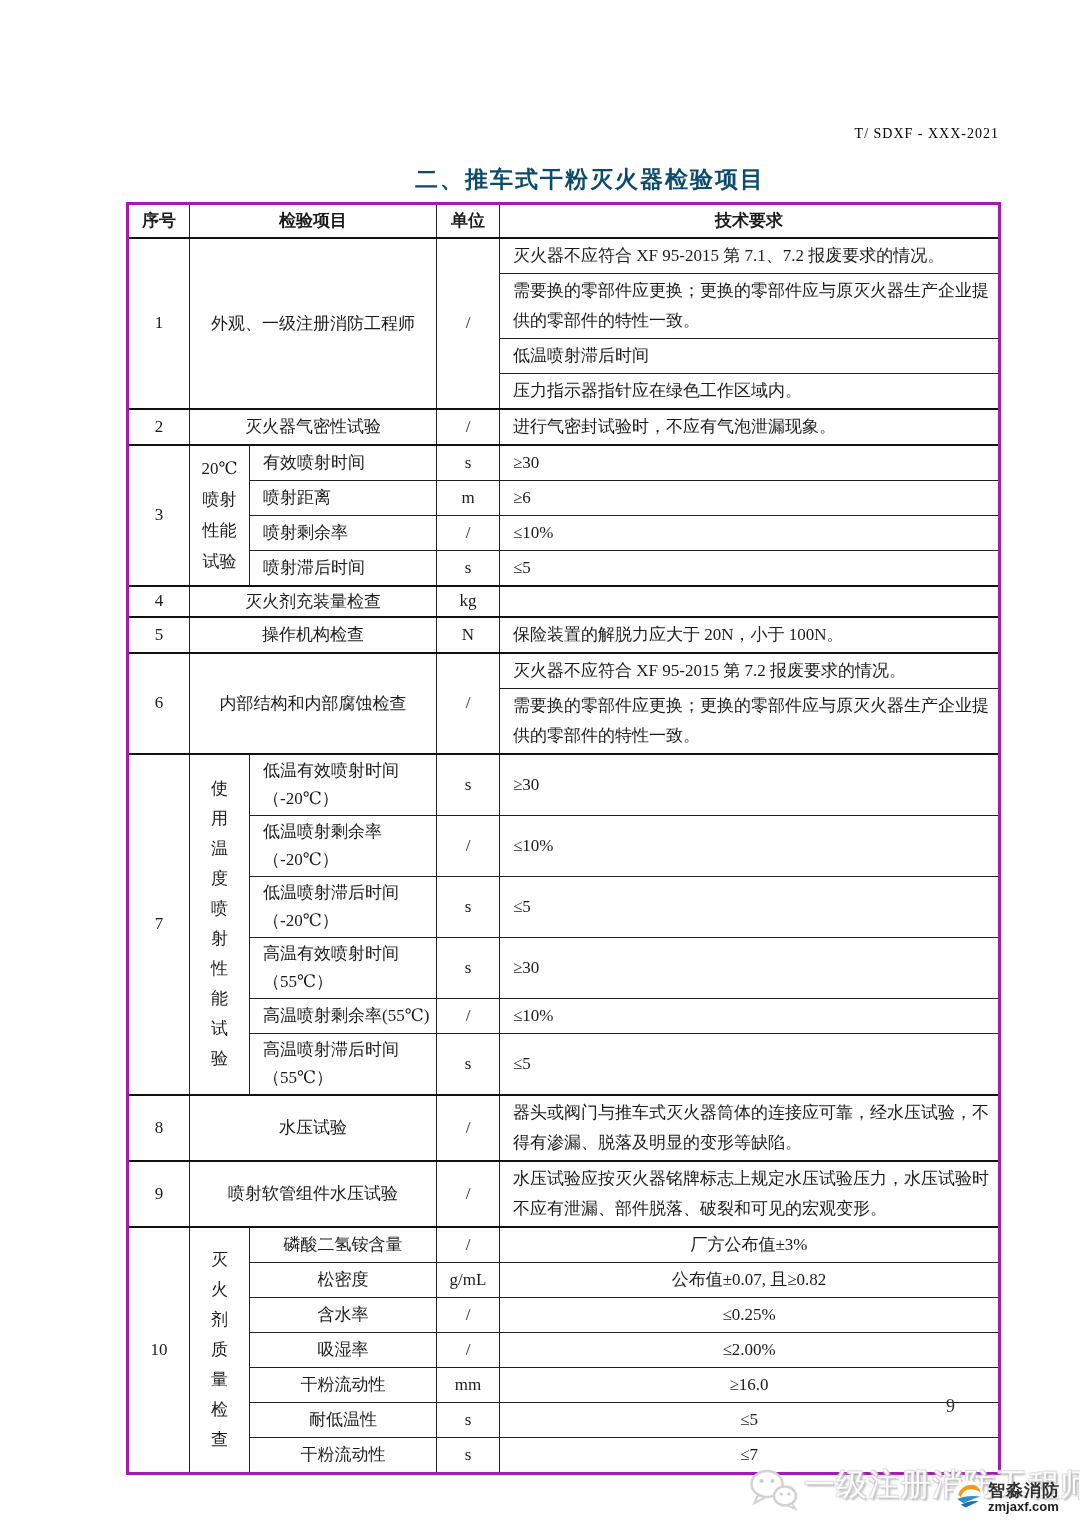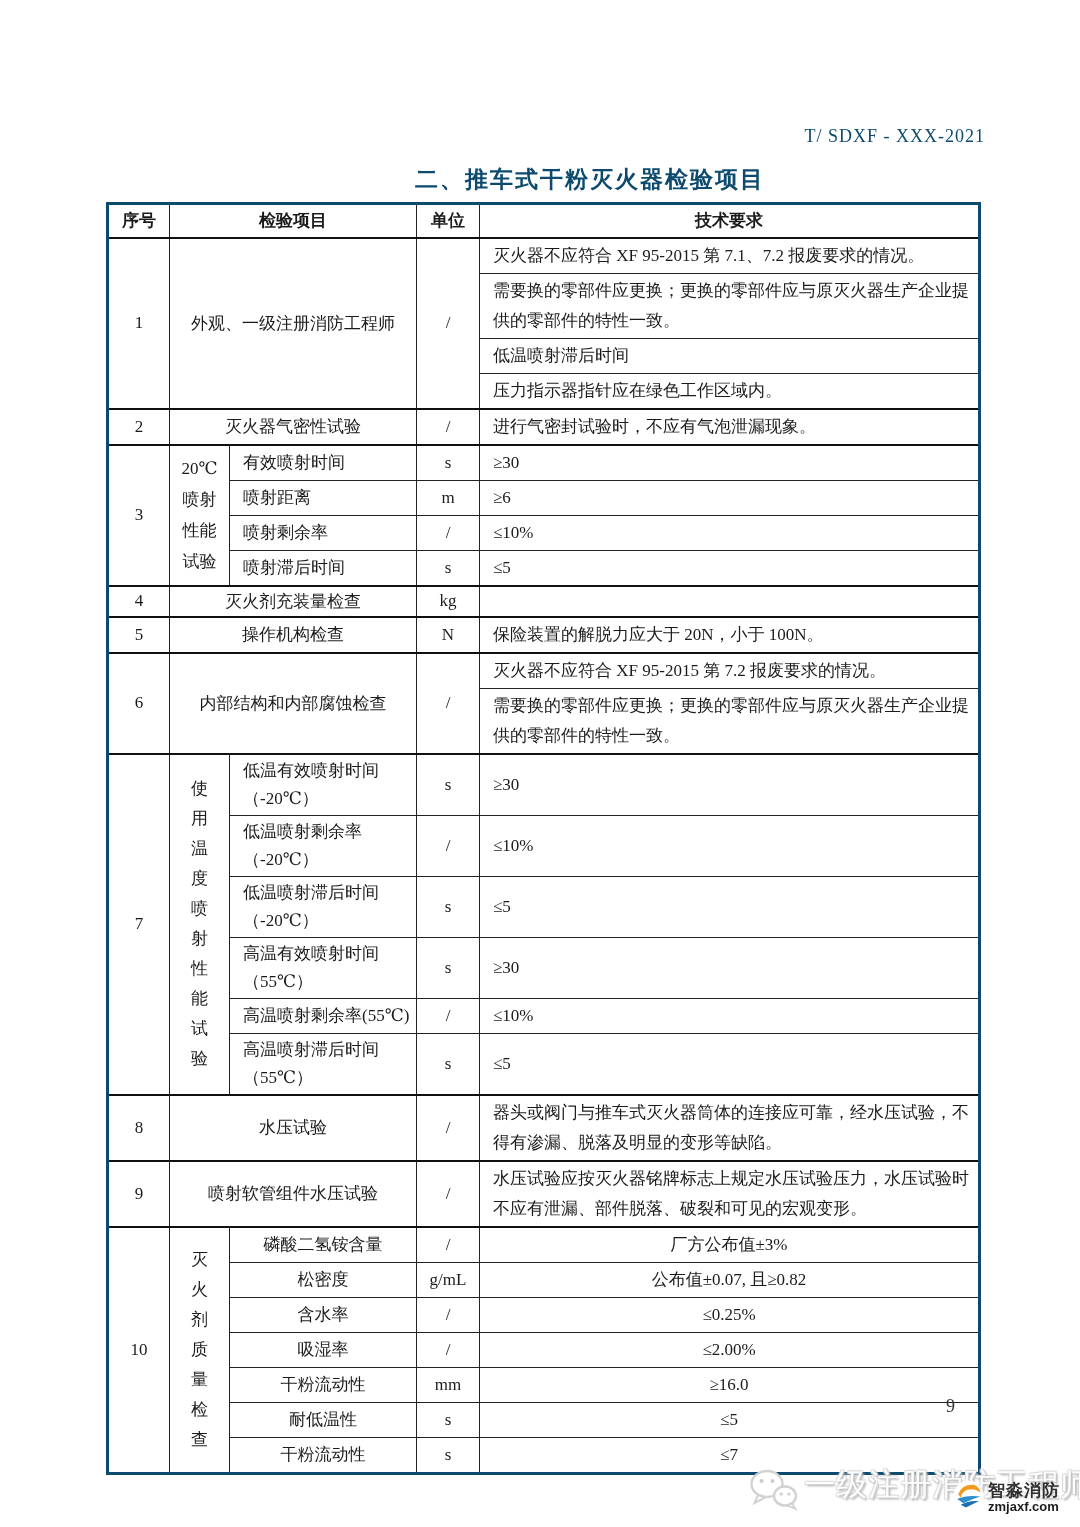--- a/index.html
+++ b/index.html
@@ -2,32 +2,32 @@
 <html><head>
 <meta charset="utf-8">
 <style>
   html,body{margin:0;padding:0;}
   body{
     width:1080px;height:1527px;position:relative;background:#ffffff;
     font-family:"Liberation Serif","DejaVu Serif",serif;
     color:#1a1a1a;overflow:hidden;
   }
   .doc-code{
-    position:absolute;top:126px;right:95px;
-    font-size:18px;letter-spacing:1px;color:#0c4a6e;
+    position:absolute;top:126px;right:81px;
+    font-size:14px;letter-spacing:1px;color:#000000;
   }
   .doc-title{
     position:absolute;top:164px;left:118px;width:944px;
     text-align:center;font-size:23px;font-weight:bold;color:#0c4a6e;
     letter-spacing:2px;
   }
   table.main{
-    position:absolute;left:106px;top:202px;width:872px;
+    position:absolute;left:126px;top:202px;width:872px;
     border-collapse:collapse;table-layout:fixed;
-    border:3px solid #0c4a6e;
+    border:3px solid #a21caf;
   }
   td,th{
     border:1px solid #222;
     font-size:17px;vertical-align:middle;
     padding:2px 4px;color:#1b1b1b;
     overflow:hidden;
   }
   tr.major>td, tr.major>th{border-top:2px solid #111;}
   th{font-weight:bold;text-align:center;font-size:17px;}
   td.c{text-align:center;}

